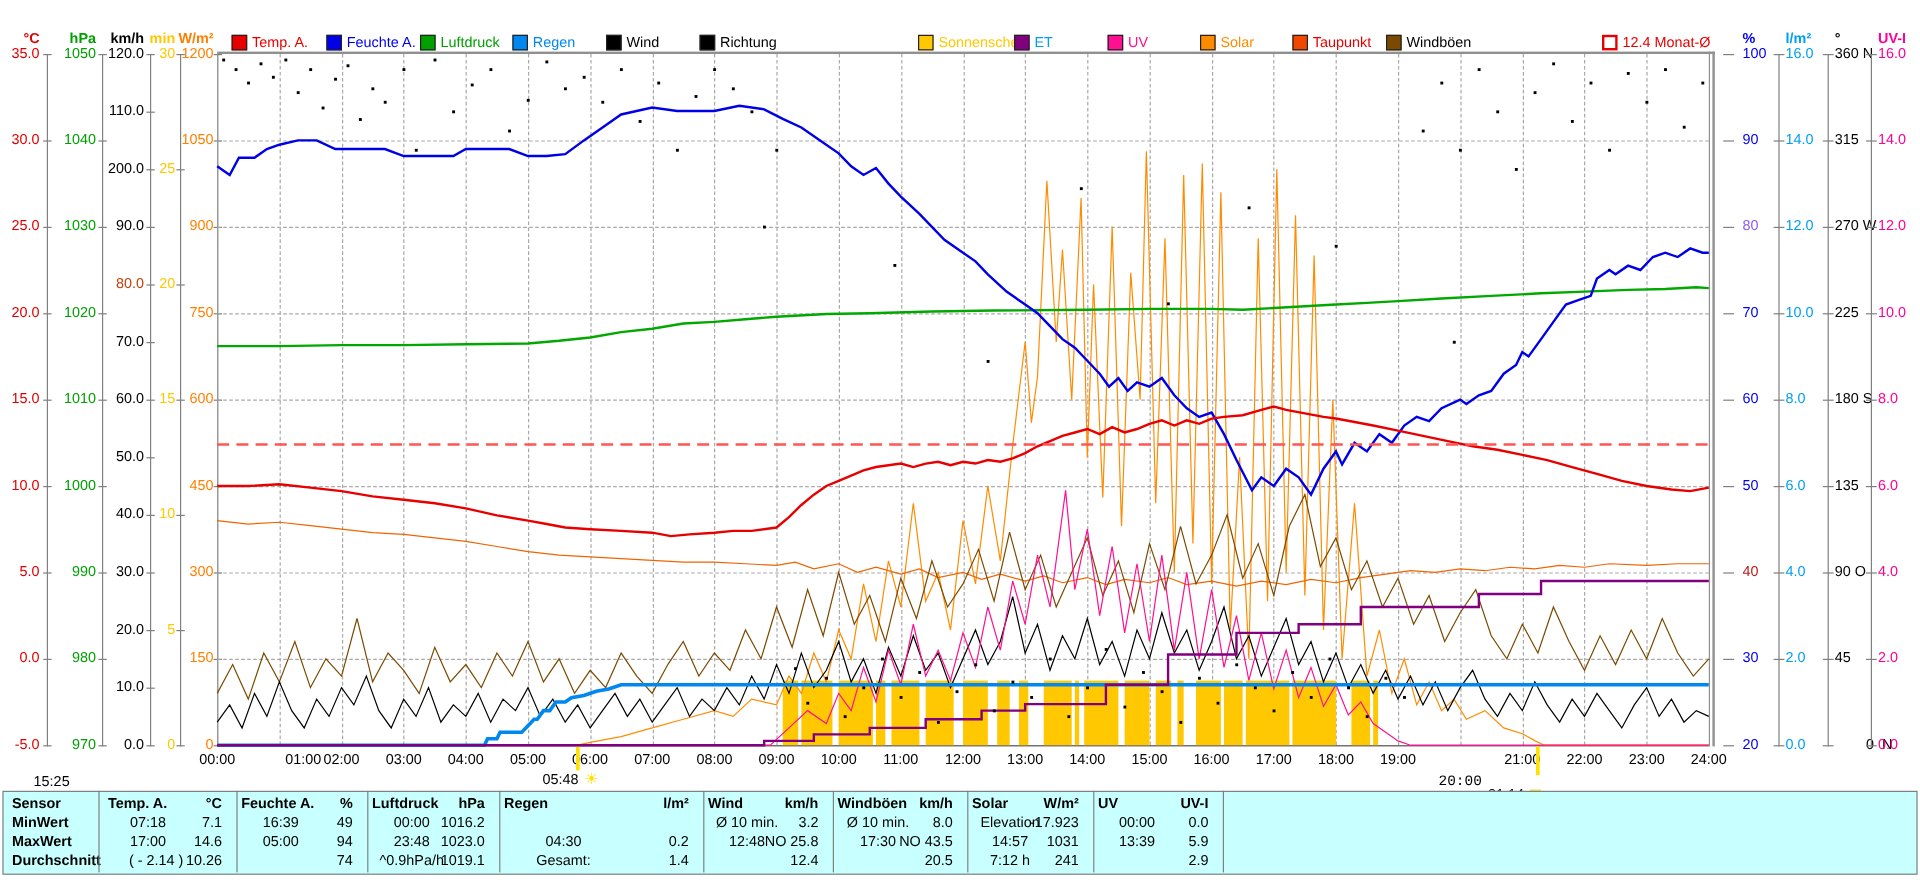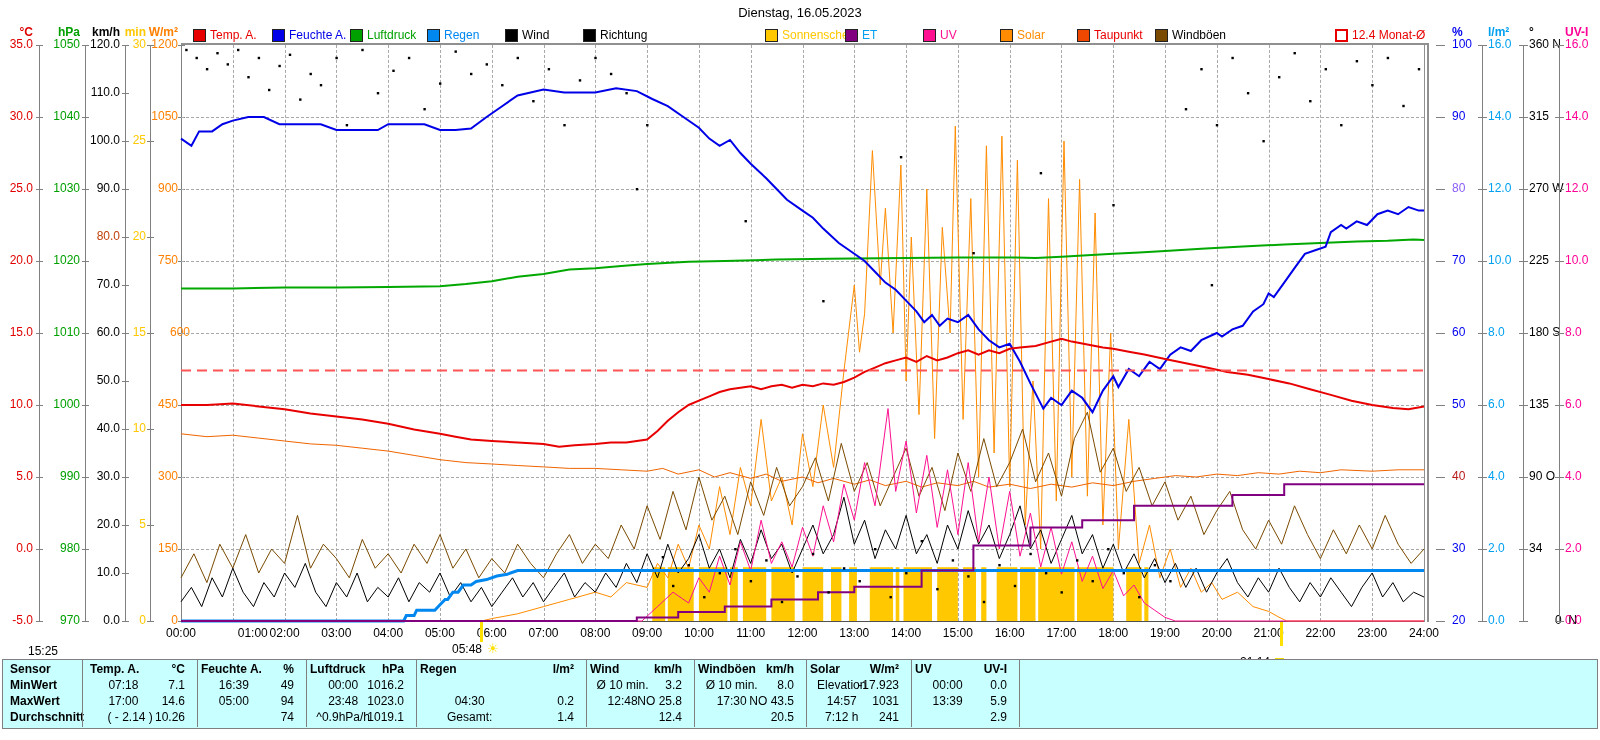--- a/index.html
+++ b/index.html
@@ -11,21 +11,20 @@
   .xlab{position:absolute;font-size:12px;text-align:center;width:44px;}
   .leg{position:absolute;display:flex;align-items:center;gap:4px;font-size:12px;white-space:nowrap;}
   .legbox{width:11px;height:11px;border:1px solid #222;display:inline-block;}
   .cell{position:absolute;font-size:12px;line-height:14px;white-space:pre;}
   #title{position:absolute;top:5px;left:0;width:1600px;text-align:center;font-size:13px;}
 </style>
 </head>
 <body>
 
 <div id="app">
-  <div id="title">Dienstag, 16.05.2023</div>
   <div id="legend">
       <div class="leg" style="left: 193px; top: 28px;">
         <span class="legbox" style="background: rgb(232, 0, 0);"></span>
         <span style="color: rgb(232, 0, 0);">Temp. A.</span>
       </div>
       <div class="leg" style="left: 272px; top: 28px;">
         <span class="legbox" style="background: rgb(0, 0, 232);"></span>
         <span style="color: rgb(0, 0, 232);">Feuchte A.</span>
       </div>
       <div class="leg" style="left: 350px; top: 28px;">
@@ -114,21 +113,21 @@
       <div class="abs ticklab" style="left: 20px; top: 542px; width: 60px; text-align: right; color: rgb(0, 160, 0);">980</div>
       <div class="abs" style="left: 82px; top: 620.5px; width: 7px; height: 1px; background: rgb(128, 128, 128);"></div>
       <div class="abs ticklab" style="left: 20px; top: 614px; width: 60px; text-align: right; color: rgb(0, 160, 0);">970</div>
       <div class="abs" style="left: 125px; top: 45px; width: 1px; height: 577px; background: rgb(128, 128, 128);"></div>
       <div class="abs unitlab" style="left: 60px; top: 25px; width: 60px; text-align: right; color: rgb(0, 0, 0); font-size: 12px;">km/h</div>
       <div class="abs" style="left: 122px; top: 44.5px; width: 7px; height: 1px; background: rgb(128, 128, 128);"></div>
       <div class="abs ticklab" style="left: 60px; top: 38px; width: 60px; text-align: right; color: rgb(0, 0, 0);">120.0</div>
       <div class="abs" style="left: 122px; top: 92.5px; width: 7px; height: 1px; background: rgb(128, 128, 128);"></div>
       <div class="abs ticklab" style="left: 60px; top: 86px; width: 60px; text-align: right; color: rgb(0, 0, 0);">110.0</div>
       <div class="abs" style="left: 122px; top: 140.5px; width: 7px; height: 1px; background: rgb(128, 128, 128);"></div>
-      <div class="abs ticklab" style="left: 60px; top: 134px; width: 60px; text-align: right; color: rgb(0, 0, 0);">100.0</div>
+      <div class="abs ticklab" style="left: 60px; top: 134px; width: 60px; text-align: right; color: rgb(0, 0, 0);">200.0</div>
       <div class="abs" style="left: 122px; top: 188.5px; width: 7px; height: 1px; background: rgb(128, 128, 128);"></div>
       <div class="abs ticklab" style="left: 60px; top: 182px; width: 60px; text-align: right; color: rgb(0, 0, 0);">90.0</div>
       <div class="abs" style="left: 122px; top: 236.5px; width: 7px; height: 1px; background: rgb(128, 128, 128);"></div>
       <div class="abs ticklab" style="left: 60px; top: 230px; width: 60px; text-align: right; color: #c2410c;">80.0</div>
       <div class="abs" style="left: 122px; top: 284.5px; width: 7px; height: 1px; background: rgb(128, 128, 128);"></div>
       <div class="abs ticklab" style="left: 60px; top: 278px; width: 60px; text-align: right; color: rgb(0, 0, 0);">70.0</div>
       <div class="abs" style="left: 122px; top: 332.5px; width: 7px; height: 1px; background: rgb(128, 128, 128);"></div>
       <div class="abs ticklab" style="left: 60px; top: 326px; width: 60px; text-align: right; color: rgb(0, 0, 0);">60.0</div>
       <div class="abs" style="left: 122px; top: 380.5px; width: 7px; height: 1px; background: rgb(128, 128, 128);"></div>
       <div class="abs ticklab" style="left: 60px; top: 374px; width: 60px; text-align: right; color: rgb(0, 0, 0);">50.0</div>
@@ -162,21 +161,21 @@
       <div class="abs unitlab" style="left: 118px; top: 25px; width: 60px; text-align: right; color: rgb(255, 128, 0); font-size: 12px;">W/m²</div>
       <div class="abs" style="left: 178px; top: 44.5px; width: 7px; height: 1px; background: rgb(128, 128, 128);"></div>
       <div class="abs ticklab" style="left: 118px; top: 38px; width: 60px; text-align: right; color: rgb(255, 128, 0);">1200</div>
       <div class="abs" style="left: 178px; top: 116.5px; width: 7px; height: 1px; background: rgb(128, 128, 128);"></div>
       <div class="abs ticklab" style="left: 118px; top: 110px; width: 60px; text-align: right; color: rgb(255, 128, 0);">1050</div>
       <div class="abs" style="left: 178px; top: 188.5px; width: 7px; height: 1px; background: rgb(128, 128, 128);"></div>
       <div class="abs ticklab" style="left: 118px; top: 182px; width: 60px; text-align: right; color: rgb(255, 128, 0);">900</div>
       <div class="abs" style="left: 178px; top: 260.5px; width: 7px; height: 1px; background: rgb(128, 128, 128);"></div>
       <div class="abs ticklab" style="left: 118px; top: 254px; width: 60px; text-align: right; color: rgb(255, 128, 0);">750</div>
       <div class="abs" style="left: 178px; top: 332.5px; width: 7px; height: 1px; background: rgb(128, 128, 128);"></div>
-      <div class="abs ticklab" style="left: 118px; top: 326px; width: 60px; text-align: right; color: rgb(255, 128, 0); padding-left: 12px;">600</div>
+      <div class="abs ticklab" style="left: 118px; top: 326px; width: 60px; text-align: right; color: rgb(255, 128, 0);">600</div>
       <div class="abs" style="left: 178px; top: 404.5px; width: 7px; height: 1px; background: rgb(128, 128, 128);"></div>
       <div class="abs ticklab" style="left: 118px; top: 398px; width: 60px; text-align: right; color: rgb(255, 128, 0);">450</div>
       <div class="abs" style="left: 178px; top: 476.5px; width: 7px; height: 1px; background: rgb(128, 128, 128);"></div>
       <div class="abs ticklab" style="left: 118px; top: 470px; width: 60px; text-align: right; color: rgb(255, 128, 0);">300</div>
       <div class="abs" style="left: 178px; top: 548.5px; width: 7px; height: 1px; background: rgb(128, 128, 128);"></div>
       <div class="abs ticklab" style="left: 118px; top: 542px; width: 60px; text-align: right; color: rgb(255, 128, 0);">150</div>
       <div class="abs" style="left: 178px; top: 620.5px; width: 7px; height: 1px; background: rgb(128, 128, 128);"></div>
       <div class="abs ticklab" style="left: 118px; top: 614px; width: 60px; text-align: right; color: rgb(255, 128, 0);">0</div>
       <div class="abs unitlab" style="left: 1452px; top: 25px; width: 60px; color: rgb(0, 0, 240); font-size: 12px;">%</div>
       <div class="abs" style="left: 1436px; top: 44.5px; width: 9px; height: 1px; background: rgb(128, 128, 128);"></div>
@@ -227,21 +226,21 @@
       <div class="abs ticklab" style="left: 1529px; top: 182px; color: rgb(0, 0, 0);">270 W</div>
       <div class="abs" style="left: 1519px; top: 260.5px; width: 9px; height: 1px; background: rgb(128, 128, 128);"></div>
       <div class="abs ticklab" style="left: 1529px; top: 254px; color: rgb(0, 0, 0);">225</div>
       <div class="abs" style="left: 1519px; top: 332.5px; width: 9px; height: 1px; background: rgb(128, 128, 128);"></div>
       <div class="abs ticklab" style="left: 1529px; top: 326px; color: rgb(0, 0, 0);">180 S</div>
       <div class="abs" style="left: 1519px; top: 404.5px; width: 9px; height: 1px; background: rgb(128, 128, 128);"></div>
       <div class="abs ticklab" style="left: 1529px; top: 398px; color: rgb(0, 0, 0);">135</div>
       <div class="abs" style="left: 1519px; top: 476.5px; width: 9px; height: 1px; background: rgb(128, 128, 128);"></div>
       <div class="abs ticklab" style="left: 1529px; top: 470px; color: rgb(0, 0, 0);">90 O</div>
       <div class="abs" style="left: 1519px; top: 548.5px; width: 9px; height: 1px; background: rgb(128, 128, 128);"></div>
-      <div class="abs ticklab" style="left: 1529px; top: 542px; color: rgb(0, 0, 0);">34</div>
+      <div class="abs ticklab" style="left: 1529px; top: 542px; color: rgb(0, 0, 0);">45</div>
       <div class="abs" style="left: 1519px; top: 620.5px; width: 9px; height: 1px; background: rgb(128, 128, 128);"></div>
       <div class="abs ticklab" style="left: 1529px; top: 614px; color: rgb(0, 0, 0); margin-left: 26px;">0  N</div>
       <div class="abs" style="left: 1559px; top: 45px; width: 1px; height: 577px; background: rgb(128, 128, 128);"></div>
       <div class="abs unitlab" style="left: 1565px; top: 25px; width: 60px; color: rgb(255, 0, 150); font-size: 12px;">UV-I</div>
       <div class="abs" style="left: 1555px; top: 44.5px; width: 9px; height: 1px; background: rgb(128, 128, 128);"></div>
       <div class="abs ticklab" style="left: 1565px; top: 38px; color: rgb(255, 0, 150);">16.0</div>
       <div class="abs" style="left: 1555px; top: 116.5px; width: 9px; height: 1px; background: rgb(128, 128, 128);"></div>
       <div class="abs ticklab" style="left: 1565px; top: 110px; color: rgb(255, 0, 150);">14.0</div>
       <div class="abs" style="left: 1555px; top: 188.5px; width: 9px; height: 1px; background: rgb(128, 128, 128);"></div>
       <div class="abs ticklab" style="left: 1565px; top: 182px; color: rgb(255, 0, 150);">12.0</div>
@@ -289,21 +288,21 @@
       <div class="abs xlab" style="left: 935.875px; top: 626px;">15:00</div>
       <div class="abs" style="left: 957.875px; top: 45px; width: 0px; height: 576px; border-left: 1px dashed rgb(168, 168, 168);"></div>
       <div class="abs xlab" style="left: 987.667px; top: 626px;">16:00</div>
       <div class="abs" style="left: 1009.67px; top: 45px; width: 0px; height: 576px; border-left: 1px dashed rgb(168, 168, 168);"></div>
       <div class="abs xlab" style="left: 1039.46px; top: 626px;">17:00</div>
       <div class="abs" style="left: 1061.46px; top: 45px; width: 0px; height: 576px; border-left: 1px dashed rgb(168, 168, 168);"></div>
       <div class="abs xlab" style="left: 1091.25px; top: 626px;">18:00</div>
       <div class="abs" style="left: 1113.25px; top: 45px; width: 0px; height: 576px; border-left: 1px dashed rgb(168, 168, 168);"></div>
       <div class="abs xlab" style="left: 1143.04px; top: 626px;">19:00</div>
       <div class="abs" style="left: 1165.04px; top: 45px; width: 0px; height: 576px; border-left: 1px dashed rgb(168, 168, 168);"></div>
-      <div class="abs xlab" style="left: 1194.83px; top: 626px;">20:00</div>
+      <div class="abs xlab" style="left: 1194.83px; top: 644px; font-family: Liberation Mono, monospace;">20:00</div>
       <div class="abs" style="left: 1216.83px; top: 45px; width: 0px; height: 576px; border-left: 1px dashed rgb(168, 168, 168);"></div>
       <div class="abs xlab" style="left: 1246.62px; top: 626px;">21:00</div>
       <div class="abs" style="left: 1268.62px; top: 45px; width: 0px; height: 576px; border-left: 1px dashed rgb(168, 168, 168);"></div>
       <div class="abs xlab" style="left: 1298.42px; top: 626px;">22:00</div>
       <div class="abs" style="left: 1320.42px; top: 45px; width: 0px; height: 576px; border-left: 1px dashed rgb(168, 168, 168);"></div>
       <div class="abs xlab" style="left: 1350.21px; top: 626px;">23:00</div>
       <div class="abs" style="left: 1372.21px; top: 45px; width: 0px; height: 576px; border-left: 1px dashed rgb(168, 168, 168);"></div>
       <div class="abs xlab" style="left: 1402px; top: 626px;">24:00</div>
       <div class="abs" style="left: 181px; top: 117px; width: 1243px; height: 0px; border-top: 1px dashed rgb(168, 168, 168);"></div>
       <div class="abs" style="left: 181px; top: 189px; width: 1243px; height: 0px; border-top: 1px dashed rgb(168, 168, 168);"></div>

